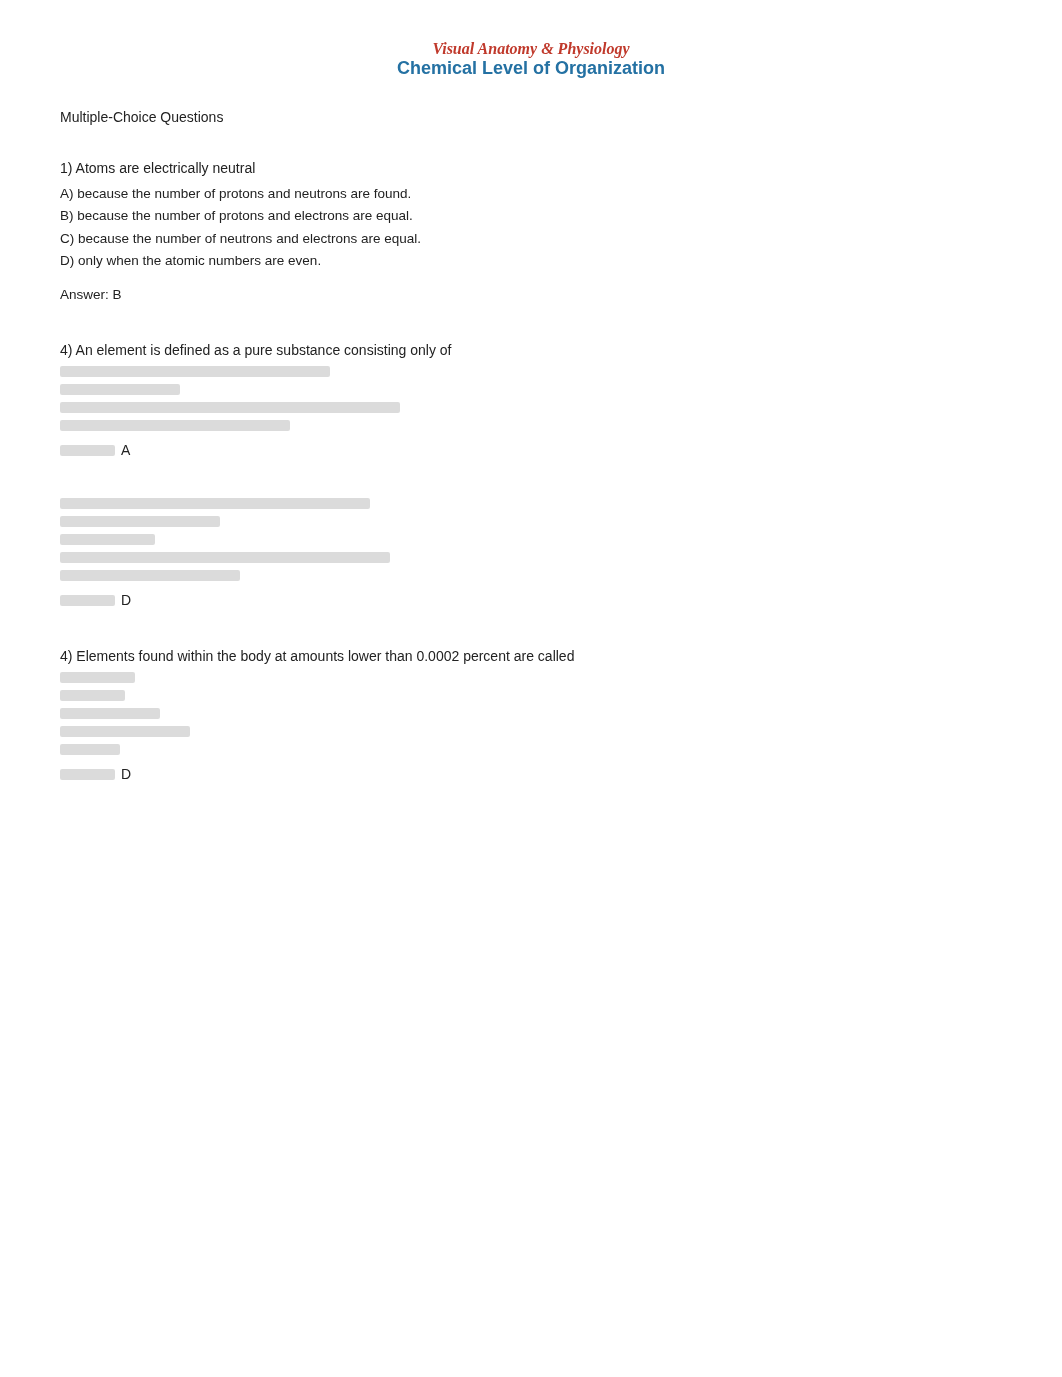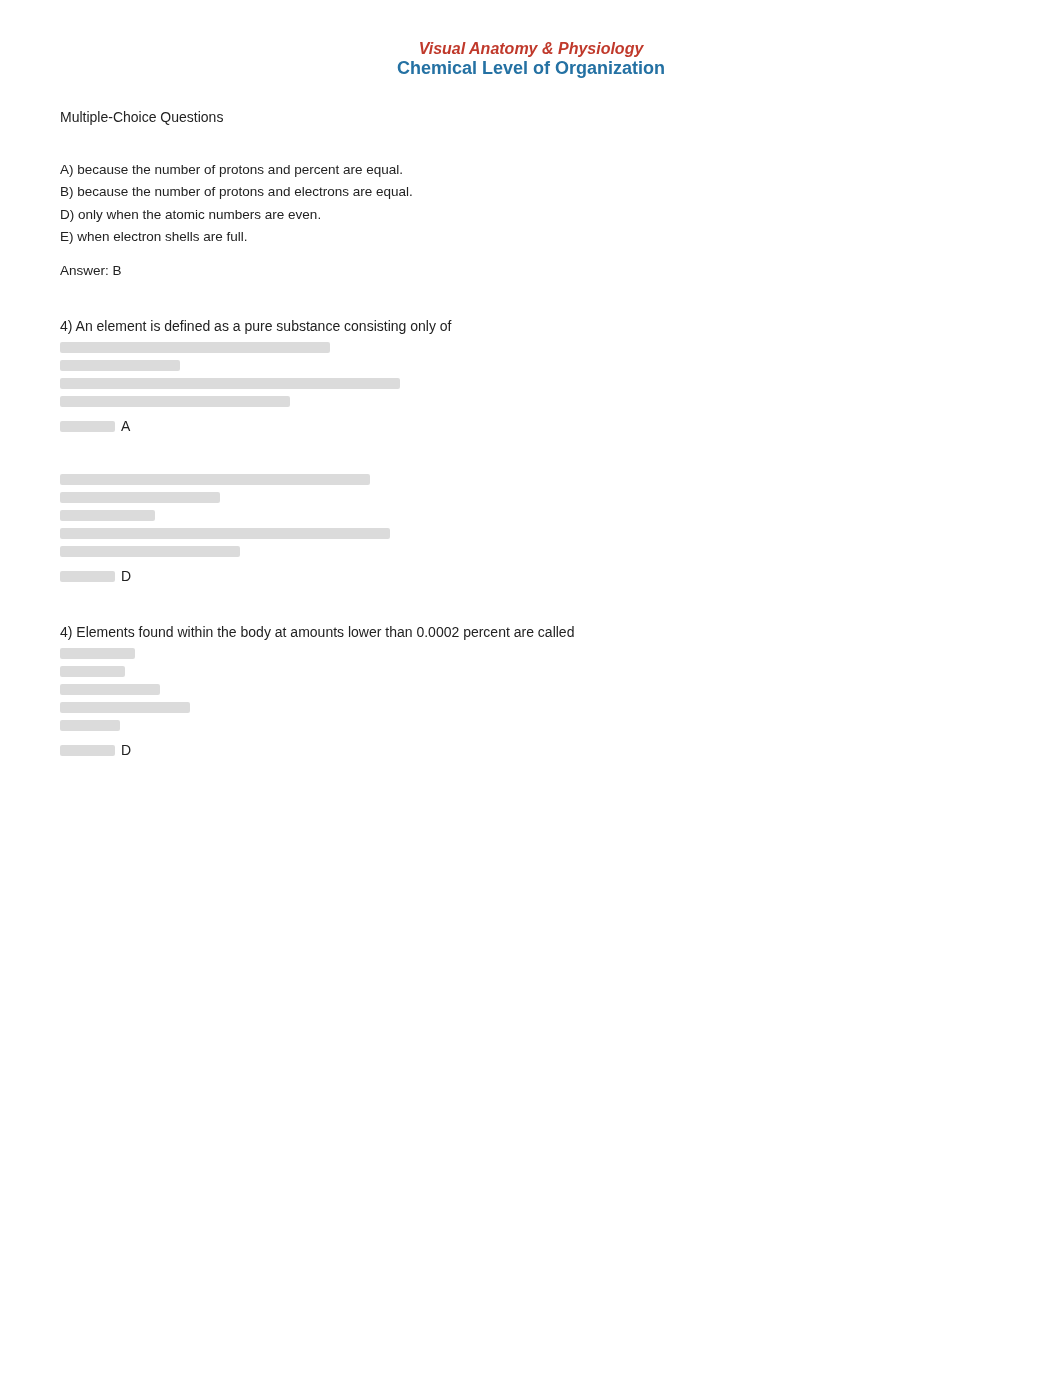--- a/index.html
+++ b/index.html
@@ -21,21 +21,21 @@
     .header {
       text-align: center;
       margin-bottom: 30px;
     }
 
     .header-title {
       font-style: italic;
       font-weight: bold;
       color: #c0392b;
       font-size: 16px;
-      font-family: Liberation Sans, sans-serif;
+      font-family: Liberation Serif, serif;
     }
 
     .header-subtitle {
       font-weight: bold;
       color: #2471a3;
       font-size: 18px;
     }
 
     .section-label {
       margin-bottom: 35px;
@@ -97,24 +97,25 @@
 
 <div class="header">
   <div class="header-title">Visual Anatomy &amp; Physiology</div>
   <div class="header-subtitle">Chemical Level of Organization</div>
 </div>
 
 <div class="section-label">Multiple-Choice Questions</div>
 
 <div id="questions-container">
     <div class="question-block">
-      <div class="choice">A) because the number of protons and percent are equal.</div>
+      <div class="question-text">1) Atoms are electrically neutral</div>
+      <div class="choice">A) because the number of protons and neutrons are found.</div>
       <div class="choice">B) because the number of protons and electrons are equal.</div>
+      <div class="choice">C) because the number of neutrons and electrons are equal.</div>
       <div class="choice">D) only when the atomic numbers are even.</div>
-      <div class="choice">E) when electron shells are full.</div>
       <div class="answer-line">Answer:  B</div>
     </div>
     <div class="question-block">
       <div class="question-text">4) An element is defined as a pure substance consisting only of</div>
       <div class="blurred-block">
         <div><span class="blurred-line" style="width: 270px;"></span></div>
         <div><span class="blurred-line" style="width: 120px;"></span></div>
         <div><span class="blurred-line" style="width: 340px;"></span></div>
         <div><span class="blurred-line" style="width: 230px;"></span></div>
       </div>

